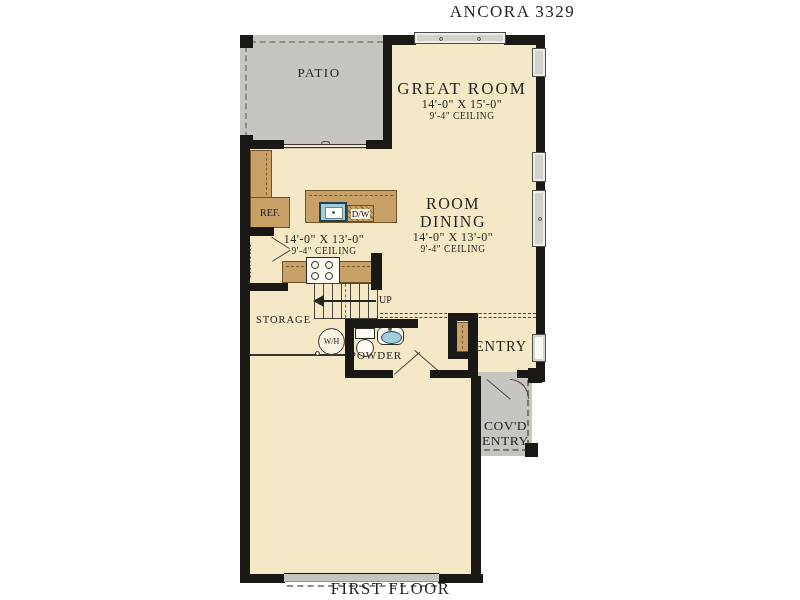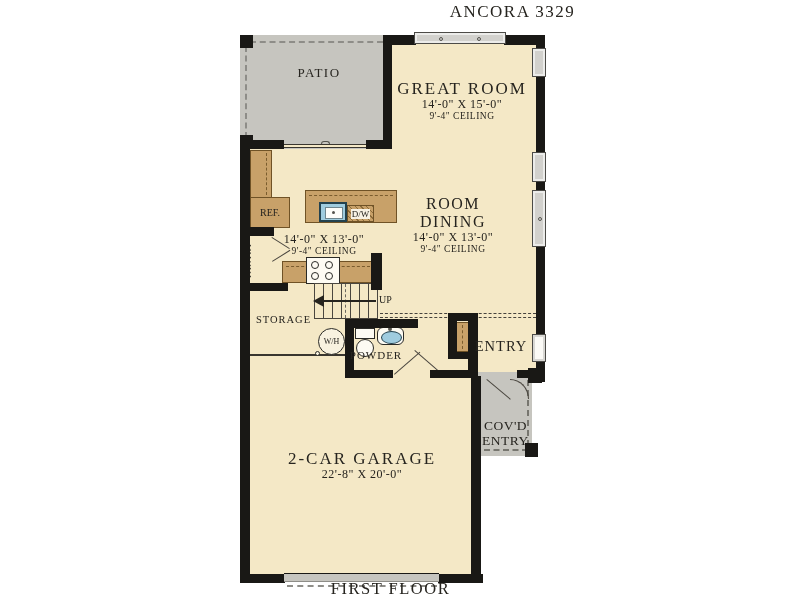--- a/index.html
+++ b/index.html
@@ -186,20 +186,16 @@
 
   <div class="lbl" style="left:340px;top:349px;width:72px;font-size:11px;letter-spacing:1px;">POWDER</div>
 
   <div class="lbl" style="left:472px;top:338px;width:58px;font-size:14.5px;letter-spacing:1px;">ENTRY</div>
 
   <div class="lbl" style="left:479px;top:401px;width:53px;margin-top:17px;">
     <div style="font-size:13.5px;letter-spacing:0.5px;">COV'D</div>
     <div style="font-size:13.5px;letter-spacing:0.5px;">ENTRY</div>
   </div>
 
-  <div class="lbl" style="left:272px;top:449px;width:180px;">
-    <div class="big">2-CAR GARAGE</div>
-    <div class="dims">22'-8" X 20'-0"</div>
-  </div>
 
   <div class="lbl" style="left:288px;top:580px;width:205px;font-size:16.5px;letter-spacing:1.5px;">FIRST FLOOR</div>
 
 </div>
 
 </body></html>

